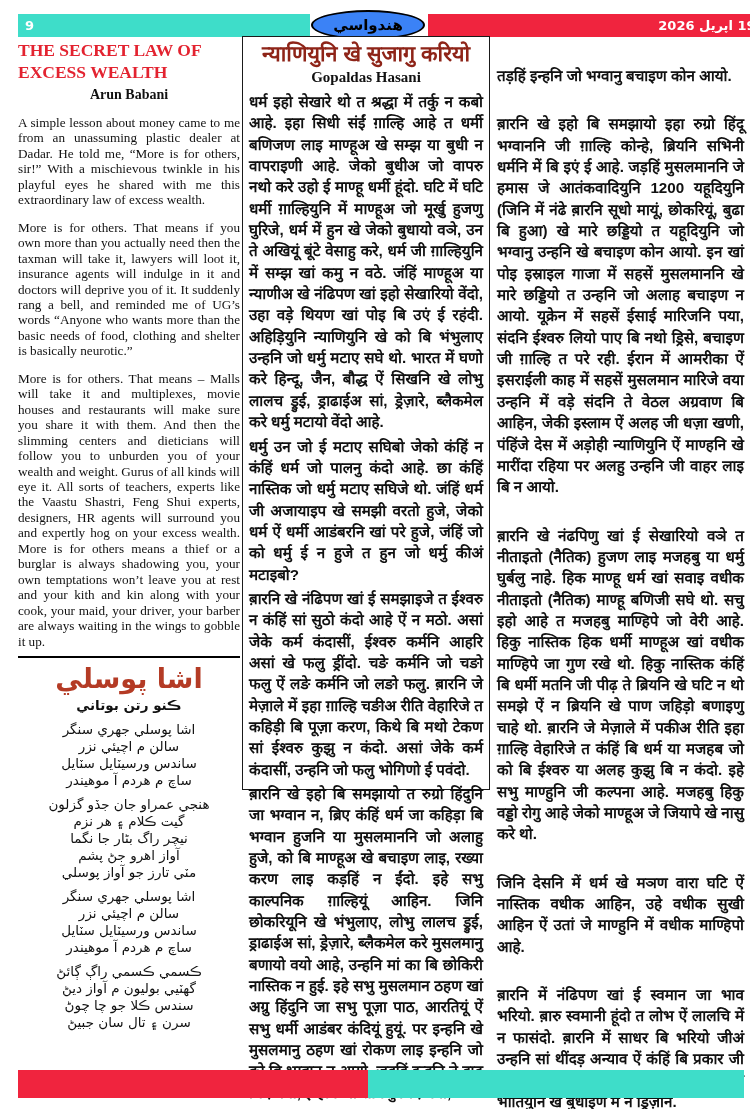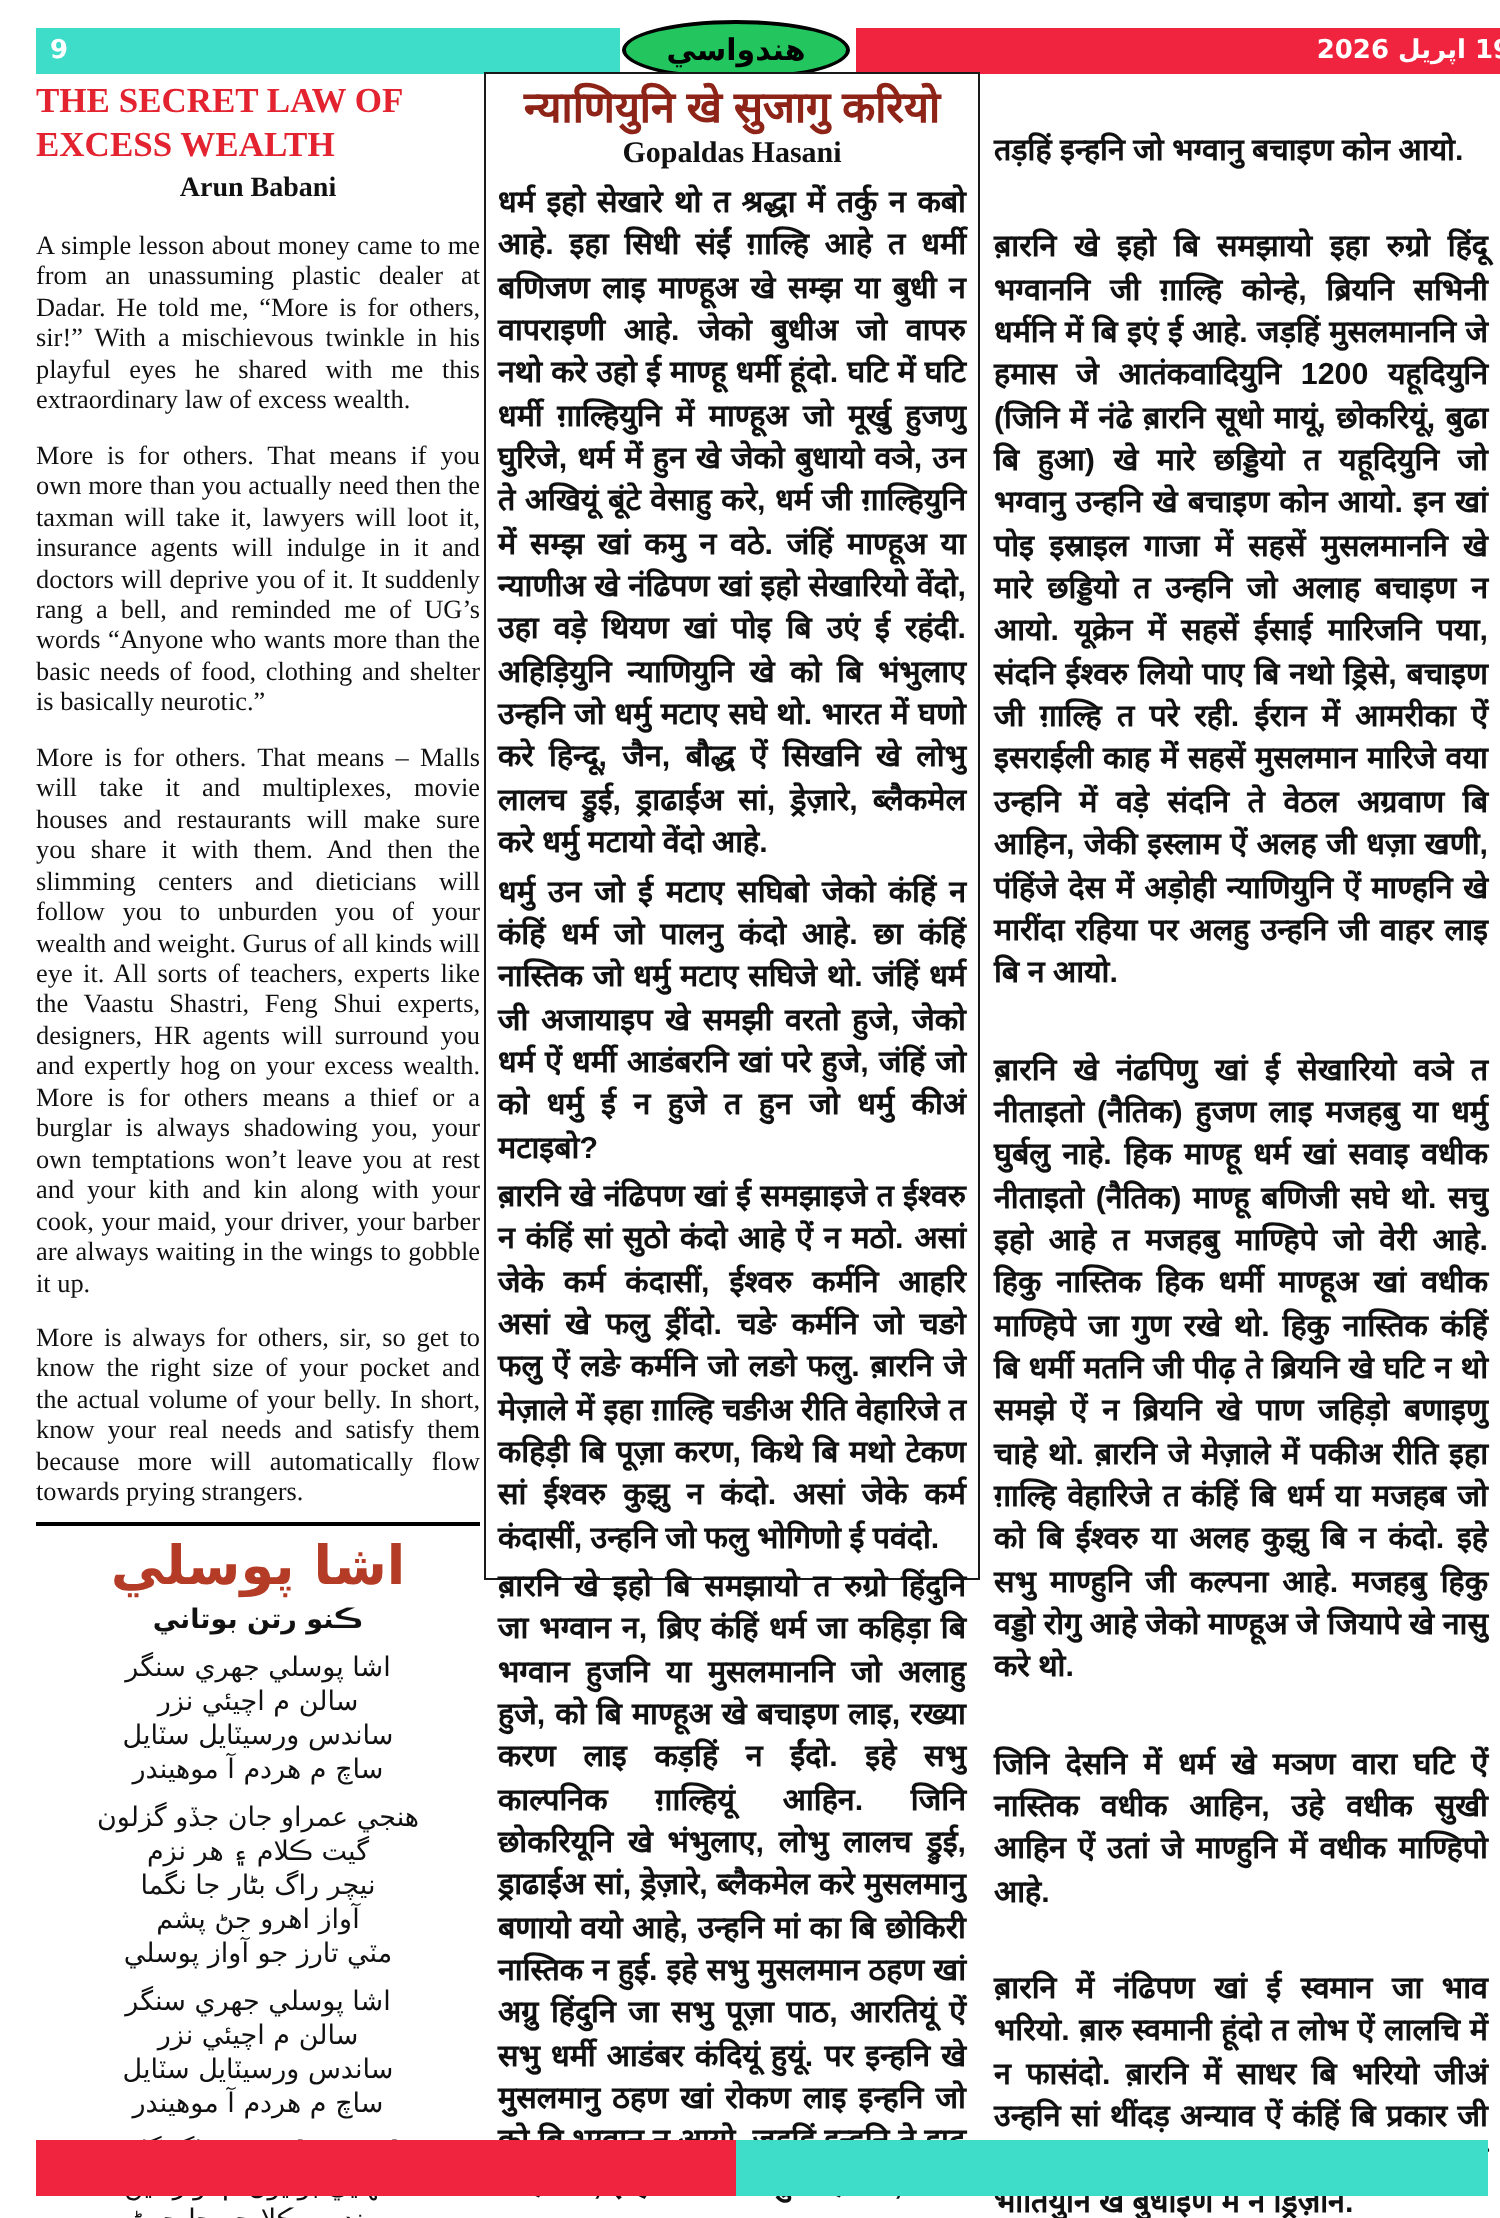--- a/index.html
+++ b/index.html
@@ -5,21 +5,21 @@
   * { margin:0; padding:0; box-sizing:border-box; }
   html,body { background:#fff; }
   .page { position:relative; width:750px; height:1109px; background:#ffffff; overflow:hidden;
           font-family:"Liberation Serif", serif; color:#111; }
 
   
   .topbar-teal { position:absolute; left:18px; top:14px; width:292px; height:23px;
                  background:#3eddc9; color:#fff; font-family:"DejaVu Sans", sans-serif;
                  font-weight:bold; font-size:13px; line-height:23px; padding-left:7px; }
   .masthead-oval { position:absolute; left:311px; top:10px; width:114px; height:30px;
-                   border:2px solid #000; border-radius:50%; background:#22c55e;
+                   border:2px solid #000; border-radius:50%; background:#3b82f6;
                    display:flex; align-items:center; justify-content:center; }
   .masthead-oval span { font-family:"DejaVu Sans", sans-serif; font-weight:bold;
                         font-size:15px; direction:rtl; color:#000; }
   .topbar-red { position:absolute; left:428px; top:14px; width:378px; height:23px;
                 background:#f0243e; color:#fff; font-family:"DejaVu Sans", sans-serif;
                 font-weight:bold; font-size:13px; line-height:23px; text-align:right;
                 padding-right:9px; direction:rtl; }
 
   
   .bottombar { position:absolute; left:18px; top:1070px; width:726px; height:28px; display:flex; }
@@ -81,21 +81,20 @@
   <div class="col-left">
     <div class="en-title">
       <div>THE SECRET LAW OF</div>
       <div>EXCESS WEALTH</div>
     </div>
     <div class="en-author">Arun Babani</div>
     <div class="en-body">
         <p>A simple lesson about money came to me from an unassuming plastic dealer at Dadar. He told me, “More is for others, sir!” With a mischievous twinkle in his playful eyes he shared with me this extraordinary law of excess wealth.</p>
         <p>More is for others. That means if you own more than you actually need then the taxman will take it, lawyers will loot it, insurance agents will indulge in it and doctors will deprive you of it. It suddenly rang a bell, and reminded me of UG’s words “Anyone who wants more than the basic needs of food, clothing and shelter is basically neurotic.”</p>
         <p>More is for others. That means – Malls will take it and multiplexes, movie houses and restaurants will make sure you share it with them. And then the slimming centers and dieticians will follow you to unburden you of your wealth and weight. Gurus of all kinds will eye it. All sorts of teachers, experts like the Vaastu Shastri, Feng Shui experts, designers, HR agents will surround you and expertly hog on your excess wealth. More is for others means a thief or a burglar is always shadowing you, your own temptations won’t leave you at rest and your kith and kin along with your cook, your maid, your driver, your barber are always waiting in the wings to gobble it up.</p>
-        <p>More is always for others, sir, so get to know the right size of your pocket and the actual volume of your belly. In short, know your real needs and satisfy them because more will automatically flow towards prying strangers.</p>
       </div>
 
     <div class="poem-rule"></div>
 
     <div class="poem-title">اشا پوسلي</div>
     <div class="poem-author">ڪنو رتن بوتاني</div>
     <div class="poem-lines">
         <div class="poem-line">اشا پوسلي جهري سنگر</div>
         <div class="poem-line">سالن م اچيئي نزر</div>
         <div class="poem-line">ساندس ورسيٽايل سٽايل</div>

